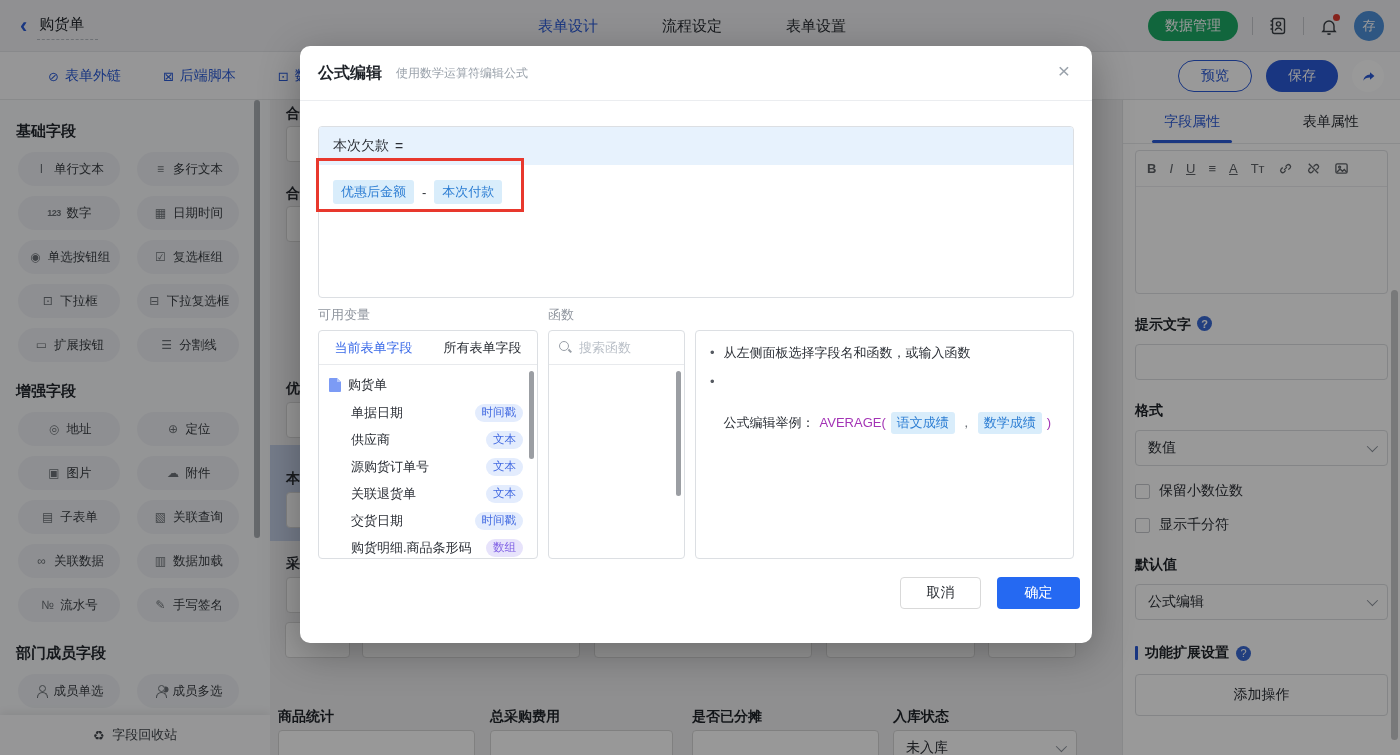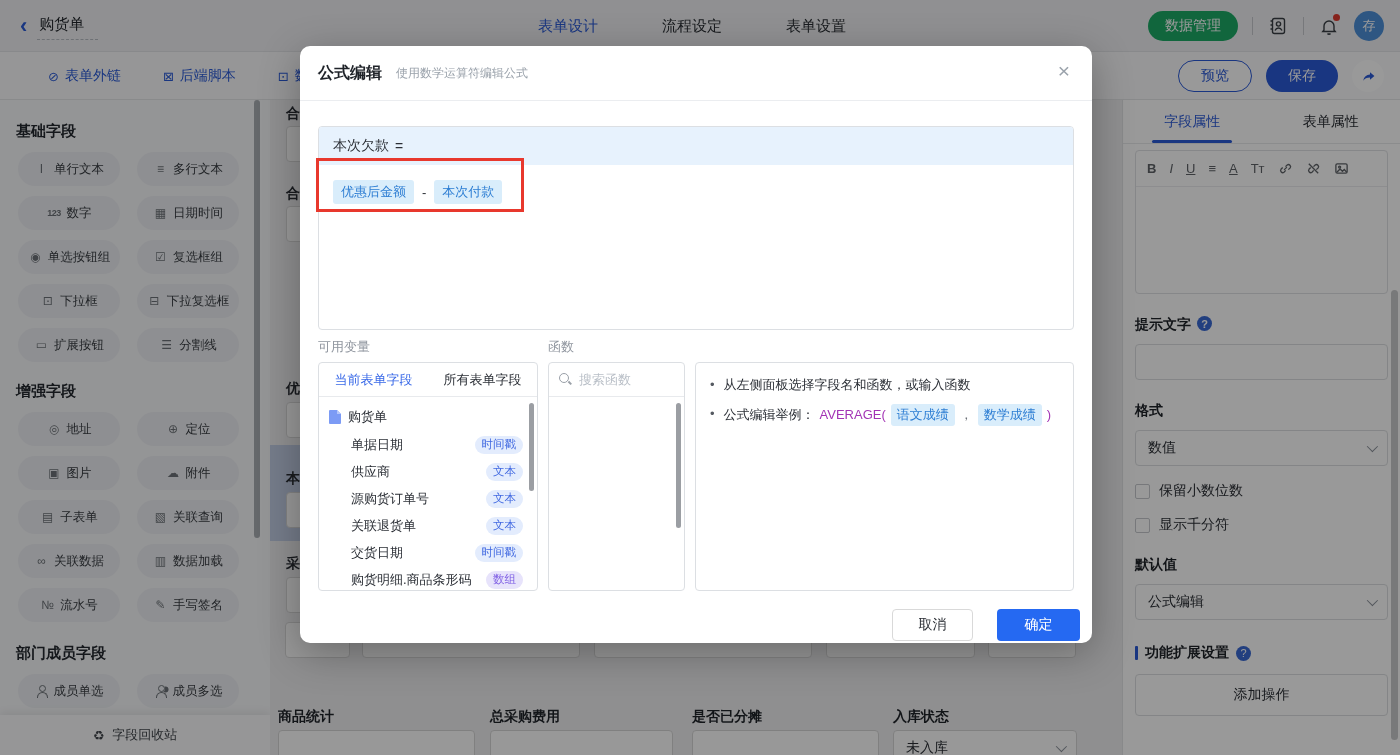--- a/index.html
+++ b/index.html
@@ -83,21 +83,21 @@
   .rb-scroll { position:absolute; right:2px; top:190px; width:7px; height:450px; border-radius:4px; background:#c9cacc; }
 
   
   .overlay { position:absolute; inset:0; background:rgba(0,0,0,0.4); z-index:50; }
   .modal { position:absolute; left:300px; top:46px; width:792px; height:597px; background:#fff; border-radius:10px; box-shadow:0 10px 40px rgba(0,0,0,0.3); z-index:60; }
   .m-head { height:55px; display:flex; align-items:center; padding:0 18px; border-bottom:1px solid #ebedf0; }
   .m-title { font-size:16px; font-weight:bold; color:#1f2329; }
   .m-sub { font-size:12px; color:#9aa2ab; margin-left:14px; }
   .m-close { position:absolute; right:22px; top:14px; font-size:21px; color:#9aa2ab; cursor:pointer; line-height:1; }
 
-  .f-editor { margin:25px 18px 0 18px; height:204px; border:1px solid #dcdfe3; border-radius:4px; overflow:hidden; }
+  .f-editor { margin:25px 18px 0 18px; height:172px; border:1px solid #dcdfe3; border-radius:4px; overflow:hidden; }
   .f-target { height:38px; background:#e7f2fd; display:flex; align-items:center; padding:0 14px; gap:6px; font-size:14px; color:#2b2f36; }
   .f-body { padding:15px 14px; display:flex; align-items:center; gap:8px; }
   .chip { background:#d9edfb; color:#2c7dd3; font-size:13px; padding:3px 8px; border-radius:3px; cursor:pointer; white-space:nowrap; }
   .op { font-size:13px; color:#2b2f36; }
   .annot { position:absolute; left:16px; top:112px; width:208px; height:54px; border:3px solid #e8382d; z-index:5; pointer-events:none; }
 
   .m-seclbls { display:flex; margin:8px 18px 0 18px; }
   .m-seclbl { font-size:13px; color:#8f959e; }
   .m-panels { display:flex; margin:6px 18px 0 18px; height:229px; }
   .panel { border:1px solid #dcdfe3; border-radius:4px; position:relative; overflow:hidden; background:#fff; }
@@ -126,25 +126,25 @@
   .fn-list { padding-top:6px; }
   .fn-grp { height:24px; display:flex; align-items:center; gap:6px; padding-left:10px; font-size:13px; color:#2b2f36; cursor:pointer; }
   .tri { width:6px; height:6px; border-right:1.3px solid #9aa0a8; border-bottom:1.3px solid #9aa0a8; flex:none; }
   .tri.open { transform:rotate(45deg) translateY(-1px); }
   .tri.closed { transform:rotate(-45deg); }
   .fn-item { height:24px; display:flex; align-items:center; padding-left:27px; font-size:12.5px; color:#2b2f36; cursor:pointer; }
   .fn-scroll { position:absolute; right:3px; top:40px; width:5px; height:125px; border-radius:3px; background:#9b9ea3; }
 
   .h-row { display:flex; gap:9px; font-size:13px; color:#2b2f36; line-height:20px; margin-bottom:9px; align-items:flex-start; }
   .h-row::before { content:"•"; color:#555a61; font-size:13px; }
-  .h-ex { display:flex; align-items:center; gap:5px; flex-wrap:wrap; }
+  .h-ex { display:flex; align-items:center; gap:5px; flex-wrap:wrap;margin-top:40px; }
   .fn-purple { color:#a333b5; }
   .h-comma { color:#6b7077; }
 
-  .m-footer { display:flex; justify-content:flex-end; gap:24px; padding:18px 12px 0 0; }
+  .m-footer { display:flex; justify-content:flex-end; gap:16px; padding:18px 12px 0 0; }
   .m-cancel { width:81px; height:32px; border:1px solid #d9d9d9; border-radius:4px; background:#fff; font-size:14px; color:#2a2e34; display:flex; align-items:center; justify-content:center; cursor:pointer; }
   .m-ok { width:83px; height:32px; border-radius:4px; background:#2569f2; font-size:14px; color:#fff; display:flex; align-items:center; justify-content:center; cursor:pointer; }
 
   .doc-ic { width:12px; height:14px; flex:none; }
 </style>
 </head>
 <body>
 
 <div id="app">
 

